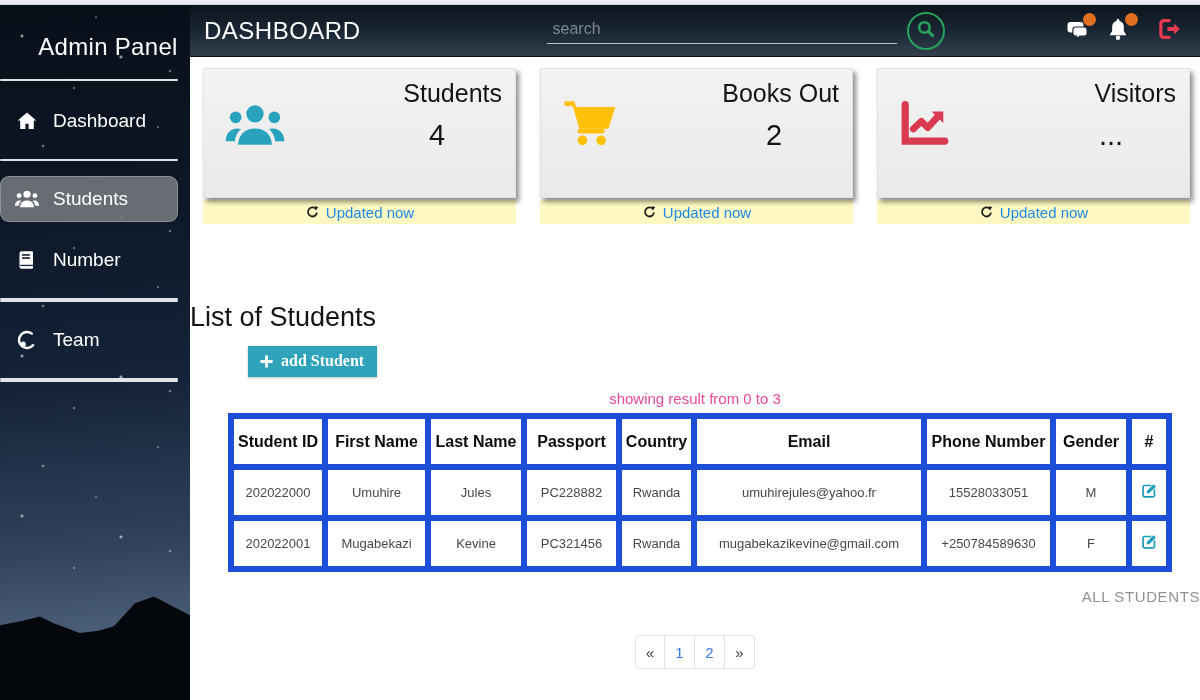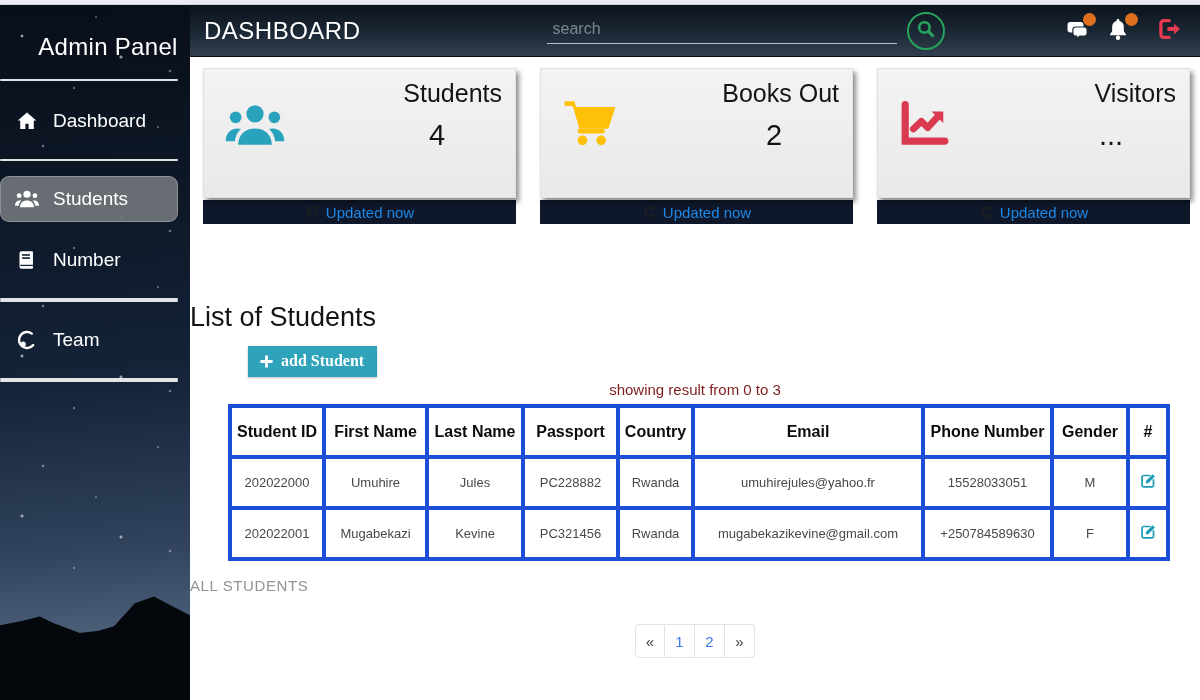--- a/index.html
+++ b/index.html
@@ -54,41 +54,41 @@
   .main { position:absolute; left:190px; top:57px; width:1010px; height:643px; background:#fff; }
 
   .cards { display:flex; gap:24px; padding:11px 0 0 13px; }
   .card { width:313px; }
   .card-body { position:relative; height:130px;
     background:linear-gradient(#f3f3f3,#e9e9e9); border:1px solid #e2e2e2;
     box-shadow:3px 4px 5px rgba(0,0,0,.45); }
   .card-icon { position:absolute; left:20px; top:28px; }
   .card-label { position:absolute; right:13px; top:10px; font-size:25px; color:#141414; }
   .card-value { position:absolute; right:18px; top:50px; width:120px; text-align:center; font-size:29px; color:#141414; }
-  .card-footer { margin-top:2px; height:24px; background:#0f172a;
+  .card-footer { margin-top:2px; height:24px; background:#fef9c3;
     display:flex; align-items:center; justify-content:center; gap:6px; }
   .card-footer span { color:#1e88e5; font-size:15px; }
 
   .section-heading { margin-top:78px; text-align:left; font-size:27px; color:#141414; font-weight:normal; }
 
   .toolbar { margin:13px 0 0 58px;text-decoration:underline; }
   .add-btn { background:#2ea3ba; border:none; color:#fff; padding:6px 13px 7px 11px;
     display:inline-flex; align-items:center; gap:7px; cursor:pointer; box-shadow:0 1px 2px rgba(0,0,0,.25); }
   .add-btn .plus { display:flex; }
   .add-btn .lbl { font-family:"Liberation Serif", serif; font-weight:bold; font-size:16px; }
 
-  .result-text { text-align:center; font-size:15px; color:#7f1d1d; margin-top:4px; }
+  .result-text { text-align:center; font-size:15px; color:#ec4899; margin-top:13px; }
 
   table.students { border-collapse:collapse; margin:6px 0 0 38px; table-layout:fixed; width:938px; background:#fff; }
-  .students th, .students td { border:4px solid #1d4ed8; text-align:center; vertical-align:middle; }
+  .students th, .students td { border:6px solid #1d4ed8; text-align:center; vertical-align:middle; }
   .students th { height:51px; font-size:16px; color:#0b0c0d; font-weight:bold; }
   .students td { height:51px; font-size:13px; color:#45494d; }
   .edit-btn { background:none; border:none; cursor:pointer; padding:2px; }
 
-  .all-students { text-align:left; color:#8f9397; font-size:15px; letter-spacing:.6px; margin-top:16px; }
+  .all-students { text-align:right; color:#8f9397; font-size:15px; letter-spacing:.6px; margin-top:16px; }
 
   .pagination { display:flex; justify-content:center; margin-top:30px; }
   .page-cell { min-width:30px; height:34px; border:1px solid #e0e2e4; border-left-width:0;
     background:#fff; display:flex; align-items:center; justify-content:center;
     font-size:15px; color:#3c4044; cursor:pointer; padding:0 9px; }
   .page-cell:first-child { border-left-width:1px; border-radius:4px 0 0 4px; }
   .page-cell:last-child { border-radius:0 4px 4px 0; }
   .page-cell.num { color:#3b78e8; }
 </style>
 </head>

